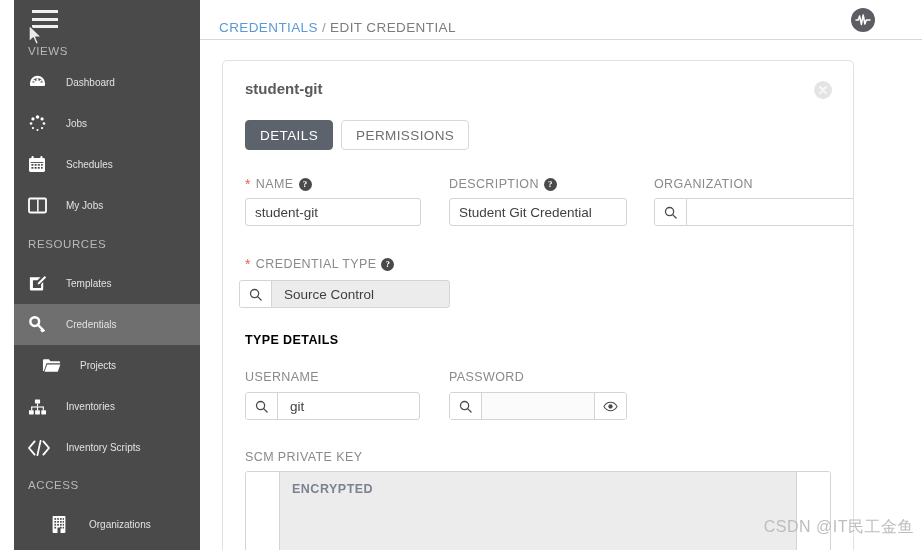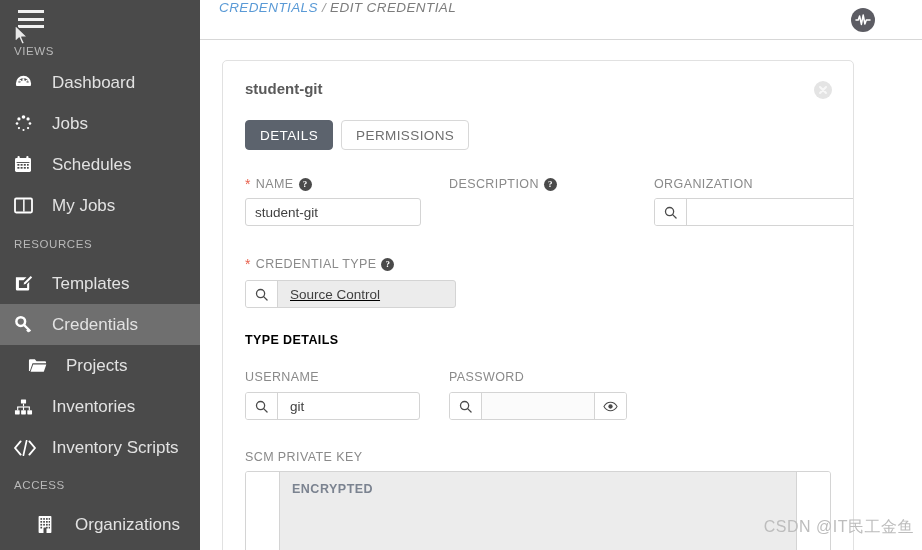--- a/index.html
+++ b/index.html
@@ -8,21 +8,21 @@
     width: 922px; height: 550px;
     overflow: hidden;
     background: #ffffff;
     font-family: "Liberation Sans", sans-serif;
   }
 
   #app { position: relative; width: 922px; height: 550px; overflow: hidden; }
 
   
   .sidebar {
-    position: absolute; left: 0; top: 0;
+    position: absolute; left: 14px; top: 0;
     width: 240px; height: 550px;
     background: #4a4a4a;
     color: #d8d8d8;
     overflow: hidden;
   }
   .hamburger {
     position: absolute; left: 18px; top: 8px;
     width: 26px; height: 22px;
     display: flex; flex-direction: column; justify-content: space-between;
     padding: 2px 0;
@@ -43,21 +43,21 @@
     letter-spacing: 0.6px;
     color: #b9b9b9;
     text-transform: uppercase;
   }
   .nav-item {
     position: absolute;
     left: 0; width: 200px; height: 41px;
     display: flex; align-items: center;
     padding-left: 14px;
     color: #e2e2e2;
-    font-size: 17px;
+    font-size: 10px;
     cursor: pointer;
   }
   .nav-item.active { background: #6f6f6f; }
   .nav-icon {
     width: 30px; min-width: 30px; height: 22px;
     display: flex; align-items: center; justify-content: flex-start;
     margin-right: 8px;
     color: #ffffff;
   }
   .nav-icon svg { display: block; fill: #ffffff; }
@@ -69,24 +69,23 @@
     width: 722px; height: 550px;
     background: #ffffff;
   }
   .topbar {
     position: absolute; left: 0; top: 0;
     width: 722px; height: 40px;
     background: #ffffff;
     border-bottom: 1px solid #d7d7d7;
   }
   .breadcrumb {
-    position: absolute; left: 19px; top: 0;
+    position: absolute; left: 19px; top: 20px;
     font-size: 13.5px;
     letter-spacing: 0.4px;
-    font-style: italic;
   }
   .bc-link { color: #5a9ad6; text-transform: uppercase; cursor: pointer; }
   .bc-sep { color: #9b9b9b; margin: 0 4px; }
   .bc-current { color: #7c7c7c; text-transform: uppercase; }
   .activity-logo {
     position: absolute; right: 47px; top: 8px;
     width: 24px; height: 24px;
     border-radius: 50%;
     background: #5c5c63;
     display: flex; align-items: center; justify-content: center;
@@ -430,40 +429,43 @@
         <span class="help-icon">?</span>
       </div>
       <div class="ctl" style="left:22px; top:137px; width:176px;">
         <span class="txt">student-git</span>
       </div>
 
       <div class="field-label" style="left:226px; top:116px;">
         <span>DESCRIPTION</span>
         <span class="help-icon">?</span>
       </div>
+      <div class="ctl" style="left:226px; top:137px; width:178px;">
+        <span class="txt">Student Git Credential</span>
+      </div>
 
       <div class="field-label" style="left:431px; top:116px;">
         <span>ORGANIZATION</span>
       </div>
       <div class="ctl" style="left:431px; top:137px; width:215px;">
         <span class="addon srch">
           <svg width="13" height="13" viewBox="0 0 14 14">
             <circle cx="6" cy="6" r="4.4" fill="none" stroke="#4a4a4a" stroke-width="1.4"></circle>
             <path d="M9.3 9.3 L13 13" stroke="#4a4a4a" stroke-width="1.4" stroke-linecap="round"></path>
           </svg>
         </span>
         <span class="txt" style="padding-left:12px;margin-top:28px;">Default</span>
       </div>
 
       <div class="field-label" style="left:22px; top:196px;">
         <span class="req-star">*</span>
         <span>CREDENTIAL TYPE</span>
         <span class="help-icon">?</span>
       </div>
-      <div class="ctl disabled" style="left:22px; top:219px; width:211px;text-decoration:underline;">
+      <div class="ctl disabled" style="left:16px; top:219px; width:211px;">
         <span class="addon srch">
           <svg width="13" height="13" viewBox="0 0 14 14">
             <circle cx="6" cy="6" r="4.4" fill="none" stroke="#4a4a4a" stroke-width="1.4"></circle>
             <path d="M9.3 9.3 L13 13" stroke="#4a4a4a" stroke-width="1.4" stroke-linecap="round"></path>
           </svg>
         </span>
         <span class="txt" style="padding-left:12px;">Source Control</span>
       </div>
 
       <div class="section-title" style="left:22px; top:272px;">TYPE DETAILS</div>

